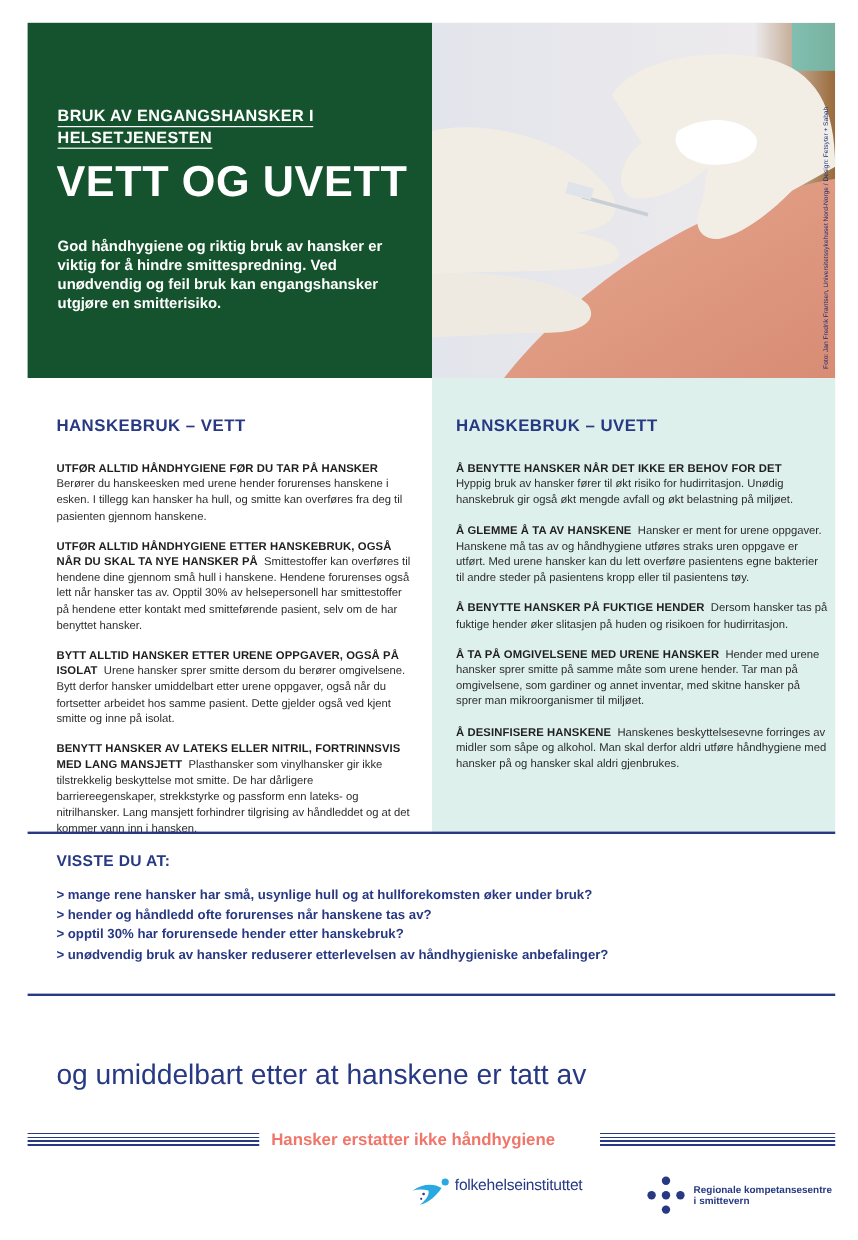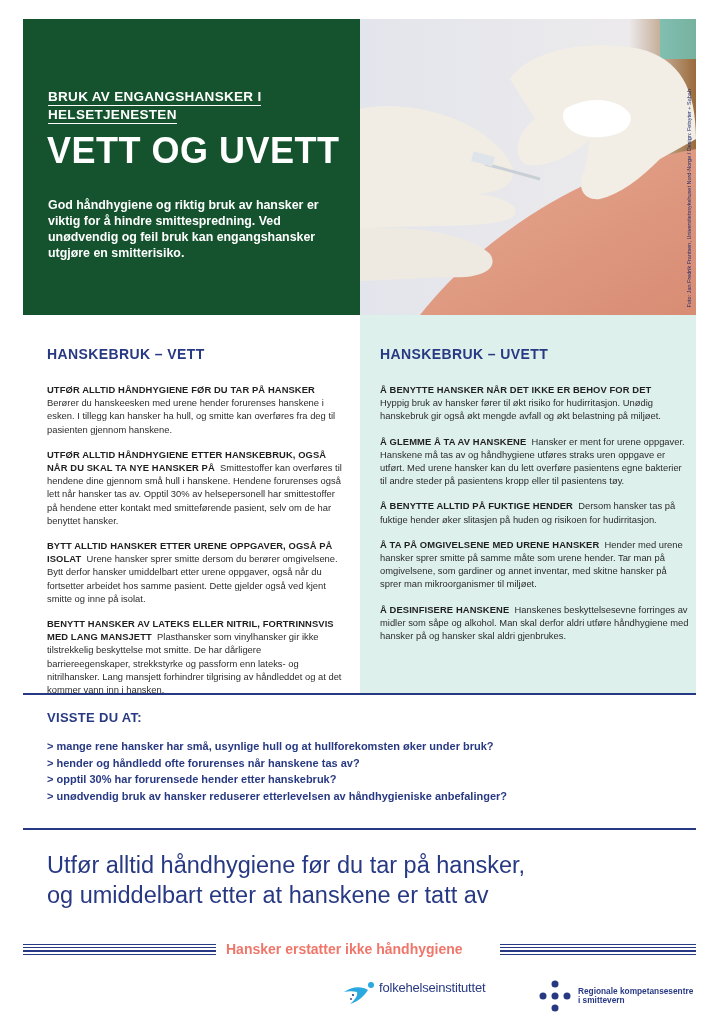--- a/index.html
+++ b/index.html
@@ -111,41 +111,41 @@
       <div class="item"><span class="item-head">UTFØR ALLTID HÅNDHYGIENE ETTER HANSKEBRUK, OGSÅ NÅR DU SKAL TA NYE HANSKER PÅ</span>&nbsp; <span>Smittestoffer kan overføres til hendene dine gjennom små hull i hanskene. Hendene forurenses også lett når hansker tas av. Opptil 30% av helsepersonell har smittestoffer på hendene etter kontakt med smitteførende pasient, selv om de har benyttet hansker.</span></div>
       <div class="item"><span class="item-head">BYTT ALLTID HANSKER ETTER URENE OPPGAVER, OGSÅ PÅ ISOLAT</span>&nbsp; <span>Urene hansker sprer smitte dersom du berører omgivelsene. Bytt derfor hansker umiddelbart etter urene oppgaver, også når du fortsetter arbeidet hos samme pasient. Dette gjelder også ved kjent smitte og inne på isolat.</span></div>
       <div class="item"><span class="item-head">BENYTT HANSKER AV LATEKS ELLER NITRIL, FORTRINNSVIS MED LANG MANSJETT</span>&nbsp; <span>Plasthansker som vinylhansker gir ikke tilstrekkelig beskyttelse mot smitte. De har dårligere barriereegenskaper, strekkstyrke og passform enn lateks- og nitrilhansker. Lang mansjett forhindrer tilgrising av håndleddet og at det kommer vann inn i hansken.</span></div>
     </div>
   </div>
   <div class="col-right">
     <div class="col-title">HANSKEBRUK – UVETT</div>
     <div class="items">
       <div class="item"><span class="item-head">Å BENYTTE HANSKER NÅR DET IKKE ER BEHOV FOR DET</span><br><span>Hyppig bruk av hansker fører til økt risiko for hudirritasjon. Unødig hanskebruk gir også økt mengde avfall og økt belastning på miljøet.</span></div>
       <div class="item"><span class="item-head">Å GLEMME Å TA AV HANSKENE</span>&nbsp; <span>Hansker er ment for urene oppgaver. Hanskene må tas av og håndhygiene utføres straks uren oppgave er utført. Med urene hansker kan du lett overføre pasientens egne bakterier til andre steder på pasientens kropp eller til pasientens tøy.</span></div>
-      <div class="item"><span class="item-head">Å BENYTTE ALLTID PÅ FUKTIGE HENDER</span>&nbsp; <span>Dersom hansker tas på fuktige hender øker slitasjen på huden og risikoen for hudirritasjon.</span></div>
+      <div class="item"><span class="item-head">Å BENYTTE HANSKER PÅ FUKTIGE HENDER</span>&nbsp; <span>Dersom hansker tas på fuktige hender øker slitasjen på huden og risikoen for hudirritasjon.</span></div>
       <div class="item"><span class="item-head">Å TA PÅ OMGIVELSENE MED URENE HANSKER</span>&nbsp; <span>Hender med urene hansker sprer smitte på samme måte som urene hender. Tar man på omgivelsene, som gardiner og annet inventar, med skitne hansker på sprer man mikroorganismer til miljøet.</span></div>
       <div class="item"><span class="item-head">Å DESINFISERE HANSKENE</span>&nbsp; <span>Hanskenes beskyttelsesevne forringes av midler som såpe og alkohol. Man skal derfor aldri utføre håndhygiene med hansker på og hansker skal aldri gjenbrukes.</span></div>
     </div>
   </div>
 </div>
 
 <div class="divider1"></div>
 
 <div class="visste-title">VISSTE DU AT:</div>
 <ul class="visste-list">
   <li>&gt; mange rene hansker har små, usynlige hull og at hullforekomsten øker under bruk?</li>
   <li>&gt; hender og håndledd ofte forurenses når hanskene tas av?</li>
   <li>&gt; opptil 30% har forurensede hender etter hanskebruk?</li>
   <li>&gt; unødvendig bruk av hansker reduserer etterlevelsen av håndhygieniske anbefalinger?</li>
 </ul>
 
 <div class="divider2"></div>
 
 <div class="slogan">
-  <span>Utfør alltid håndhygiene før du tar på hansker,</span><br>
+  <br>
   <span>og umiddelbart etter at hanskene er tatt av</span>
 </div>
 
 <div class="tagline-row">
   <div class="stripes left"></div>
   <div class="tagline">Hansker erstatter ikke håndhygiene</div>
   <div class="stripes right"></div>
 </div>
 
 <div class="logo-fhi">

